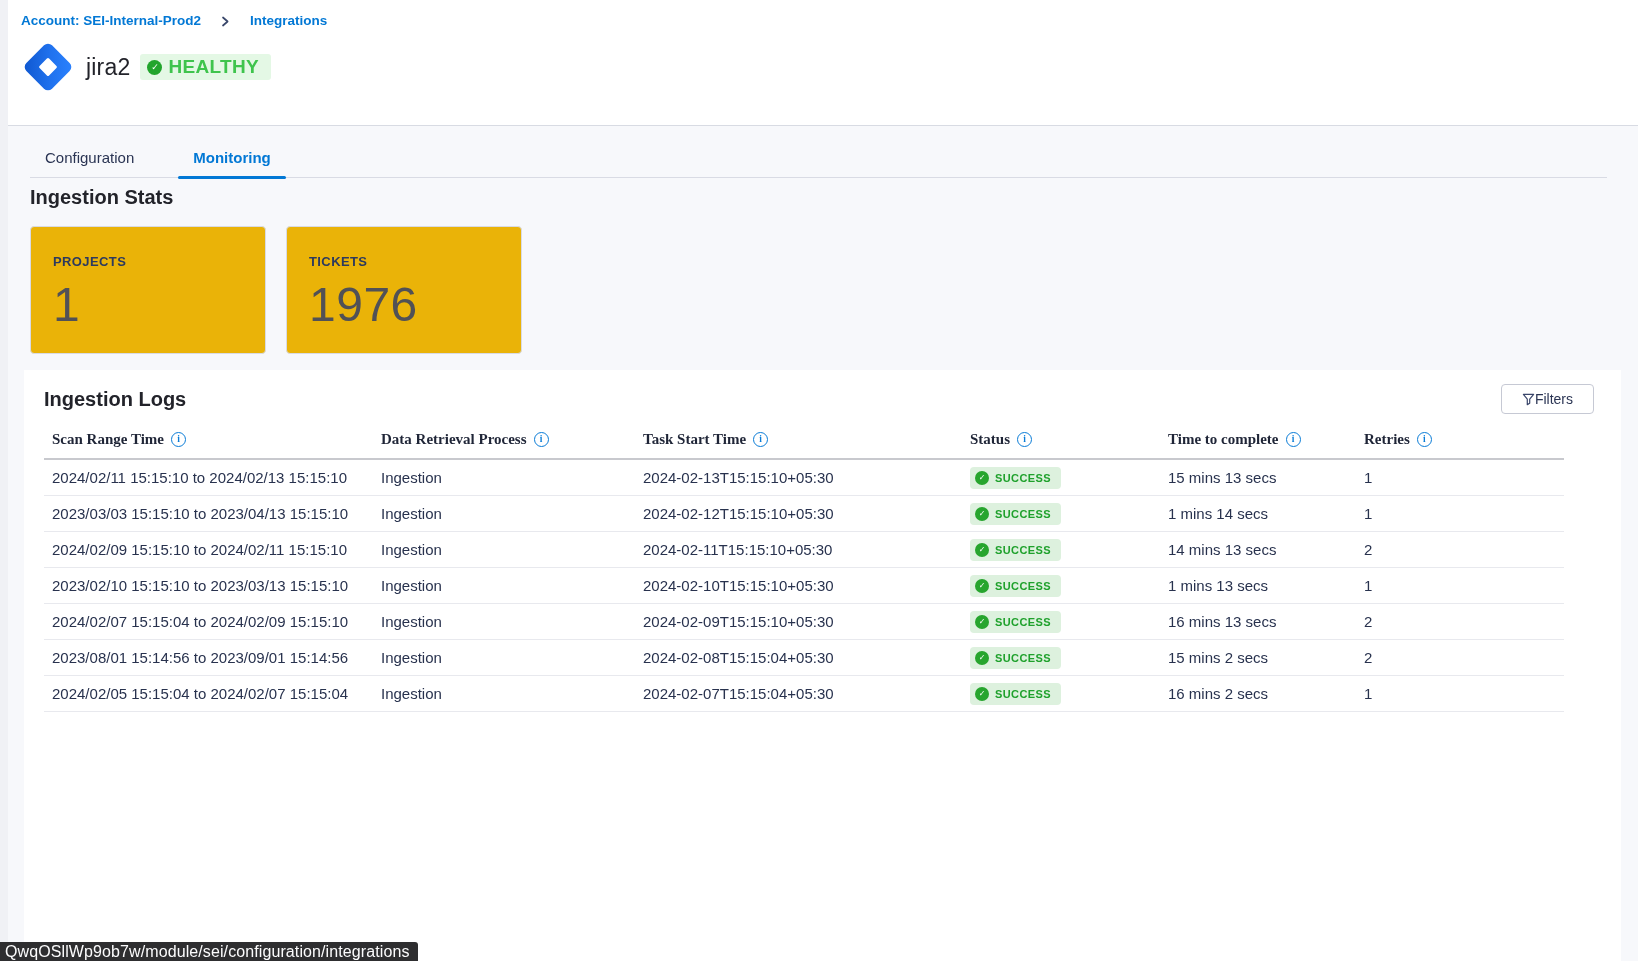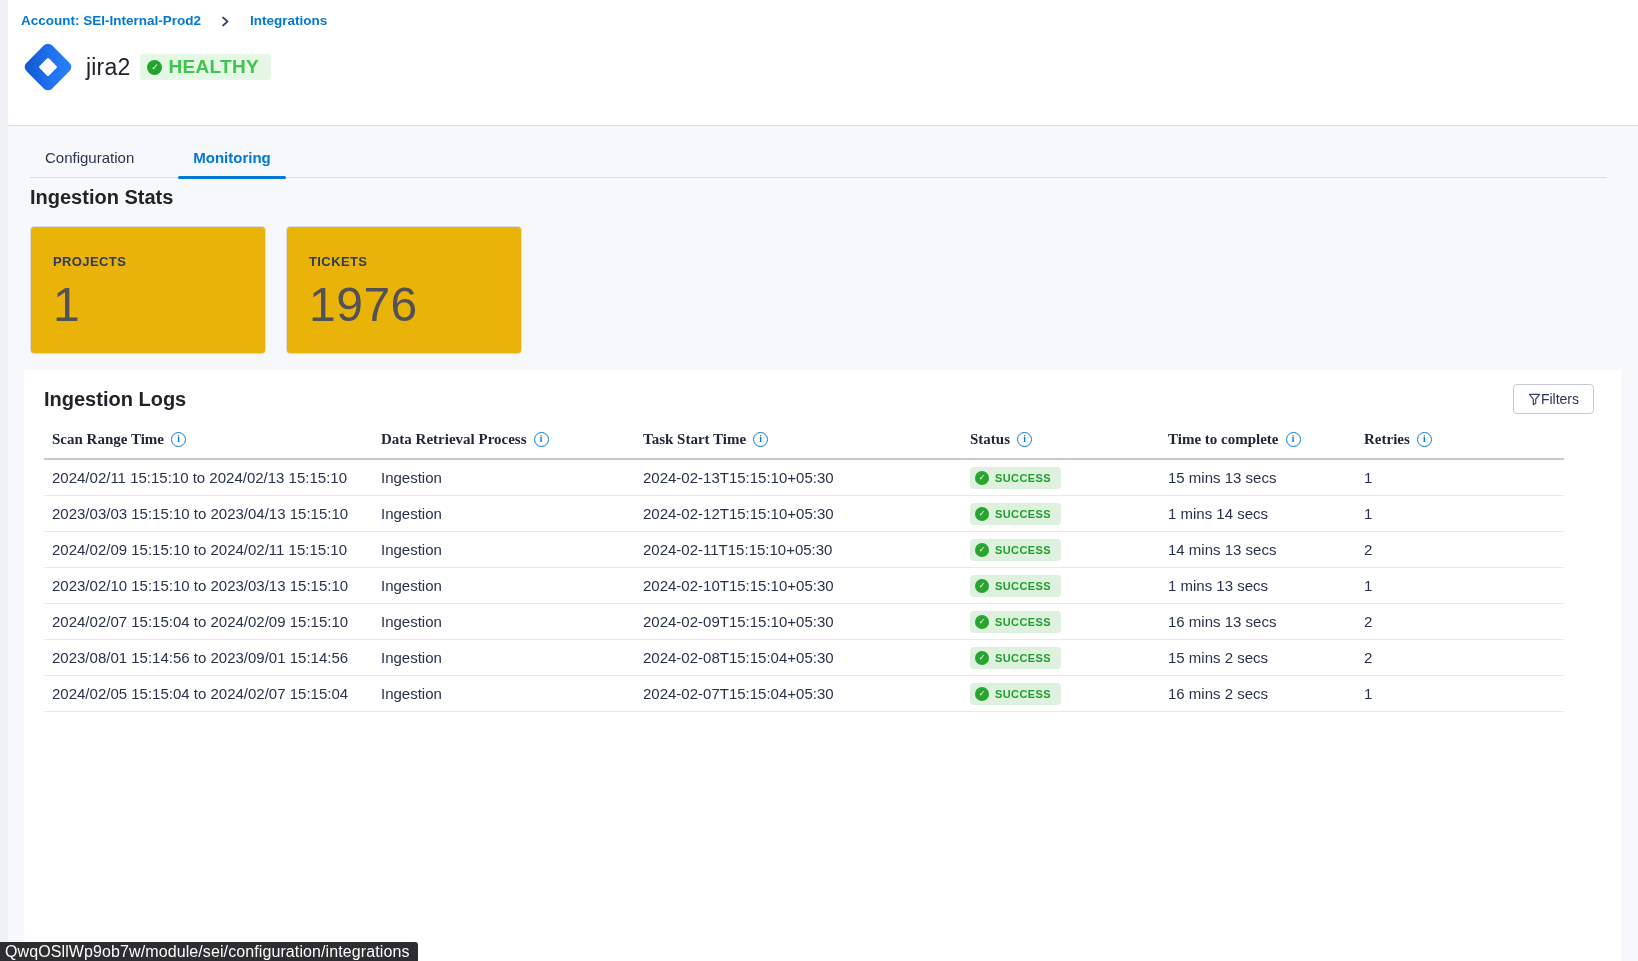--- a/index.html
+++ b/index.html
@@ -90,21 +90,21 @@
     position:absolute; left:24px; top:370px; width:1597px; bottom:0;
     background:#ffffff;
   }
   .logs-head{
     display:flex; align-items:center; justify-content:space-between;
     padding:10px 27px 0 20px; height:48px;
   }
   .logs-title{ font-size:20px; font-weight:700; color:#22232a; }
   .filters-btn{
     display:inline-flex; align-items:center; gap:0;
-    height:30px; padding:0 14px;
+    height:30px; padding:0 20px;
     background:#fff; border:1px solid #c6c9d4; border-radius:4px;
     font-size:14px; color:#2a3453; cursor:pointer;
     font-family:inherit;
   }
   
   .log-table{ margin:2px 57px 0 20px; }
   .lrow{
     display:grid;
     grid-template-columns:329px 262px 327px 198px 196px 1fr;
     align-items:center; padding-left:8px;

